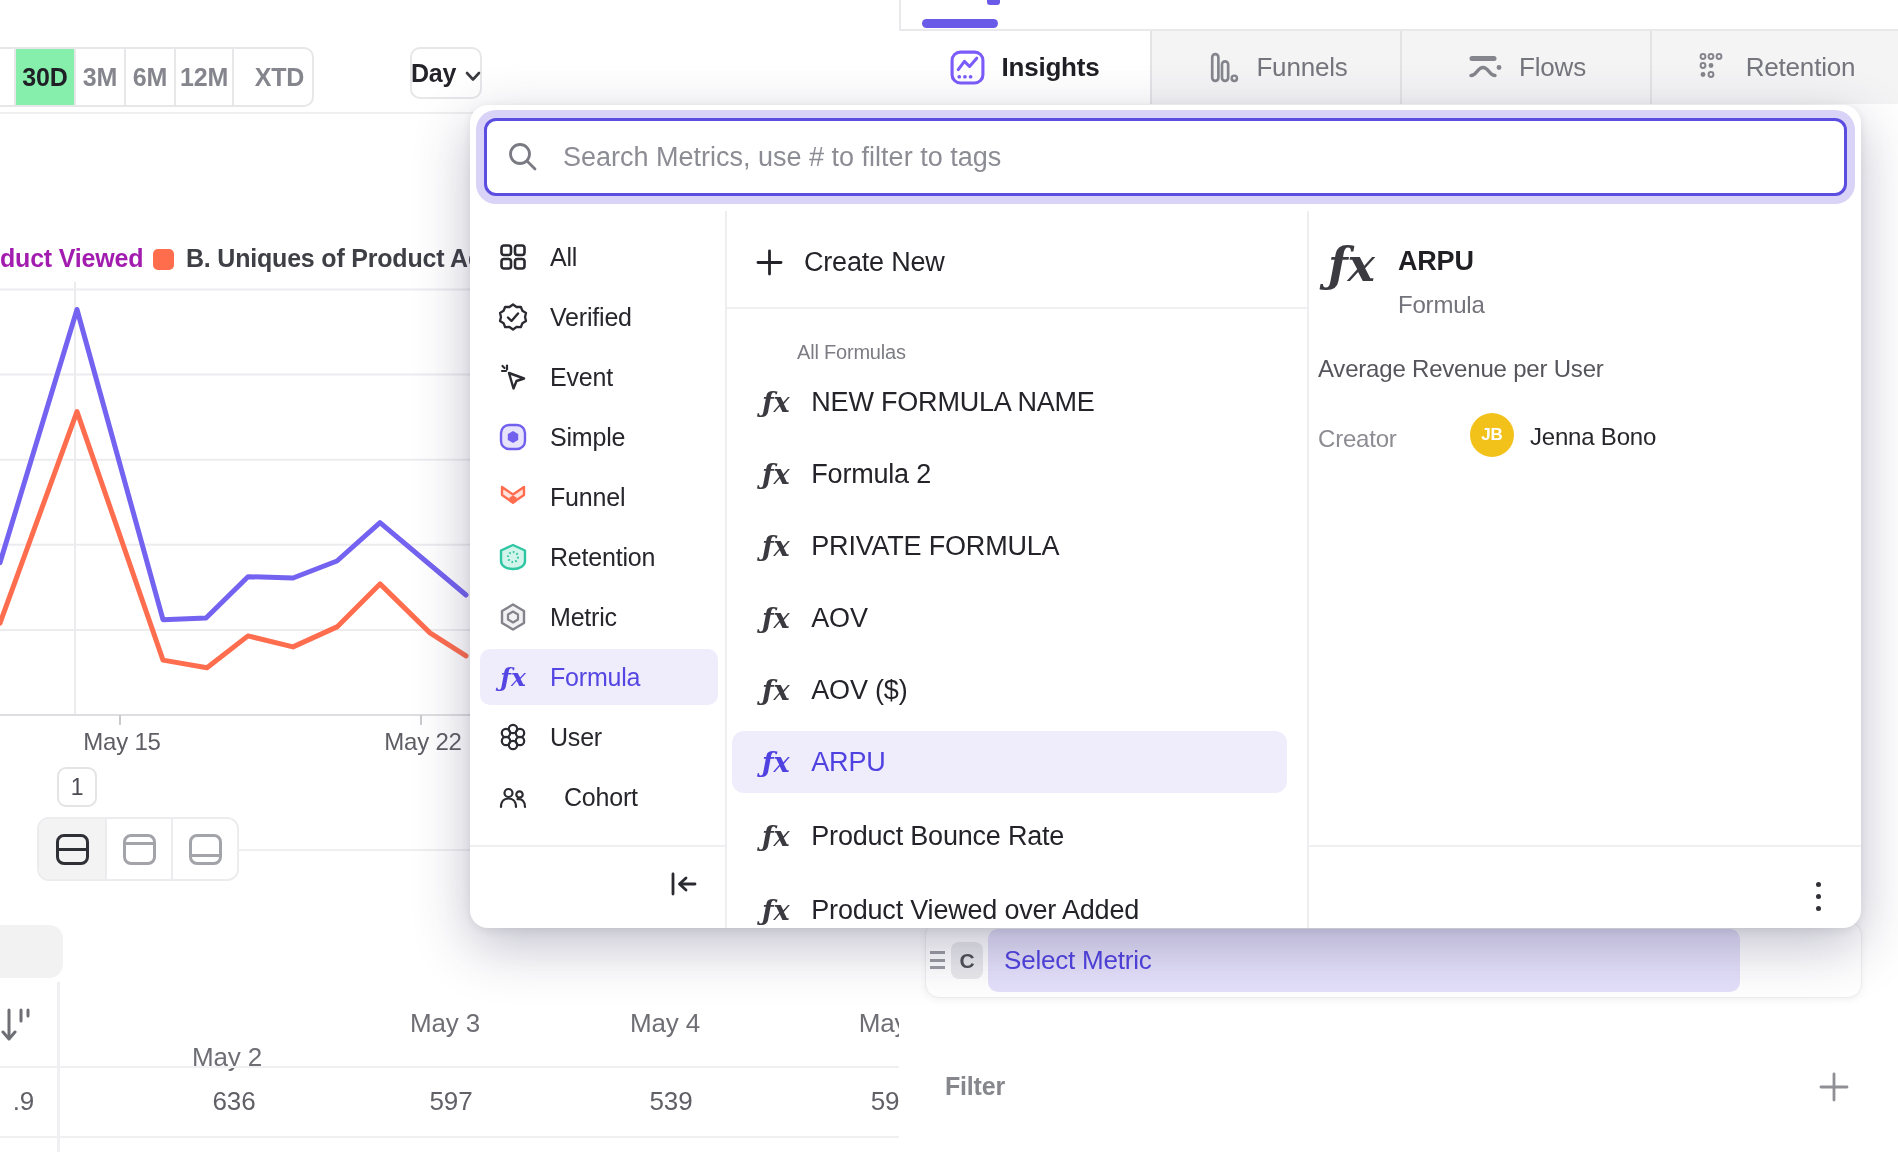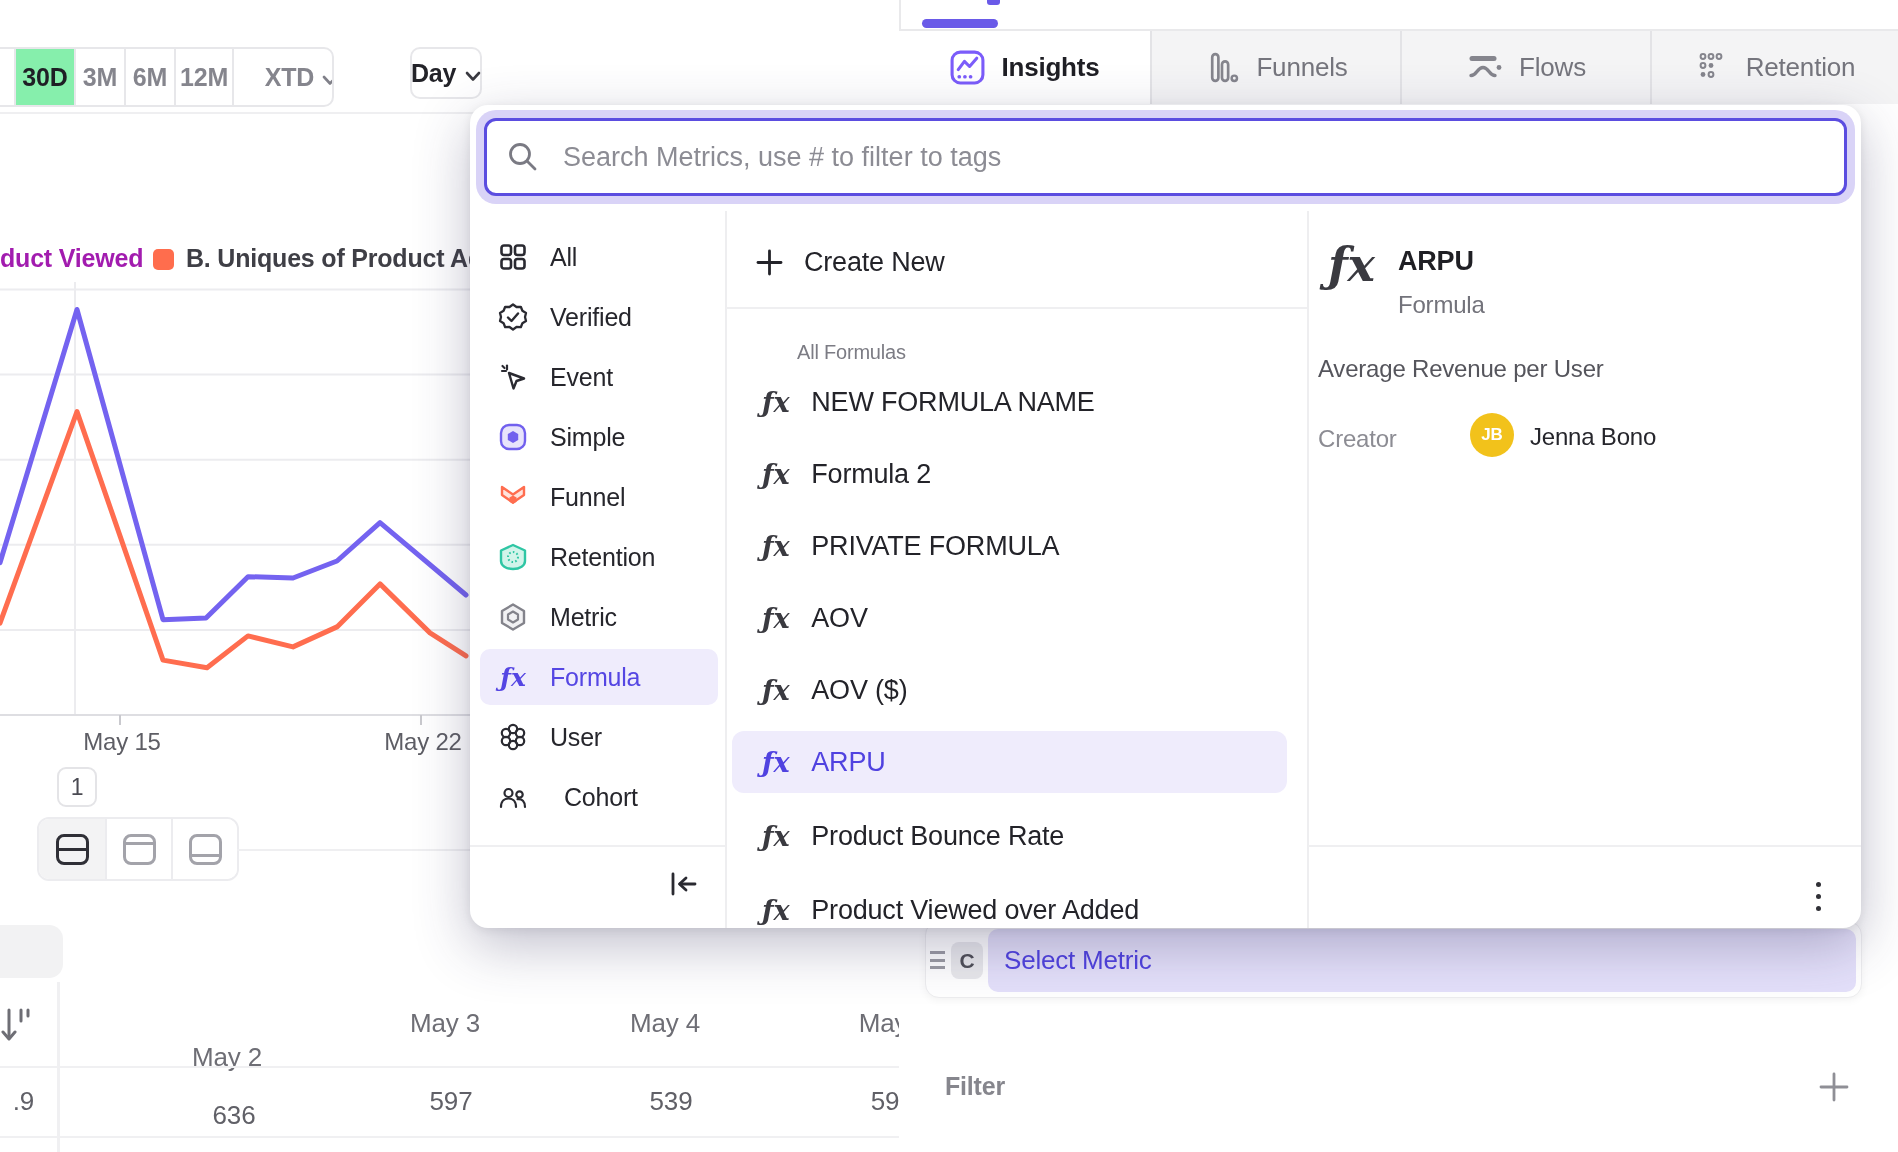--- a/index.html
+++ b/index.html
@@ -10,21 +10,21 @@
   .nowrap { white-space:nowrap; }
 
   
   .left-pane { position:absolute; left:0; top:0; width:899px; height:1152px; overflow:hidden; background:#fff; }
   .toolbar-divider { position:absolute; left:0; top:112px; width:899px; height:2px; background:#EFEFF1; }
 
   .range-group { position:absolute; left:-30px; top:47px; height:60px; display:flex; border:2px solid #E7E7EA; border-radius:10px; background:#fff; overflow:hidden; }
   .range-seg { display:flex; align-items:center; justify-content:center; font-size:25px; font-weight:600; color:#85858D; border-left:2px solid #E7E7EA; padding:0 2px; cursor:pointer; }
   .range-seg:first-child { border-left:none; }
   .range-seg.partial { width:42px; }
-  .range-seg.w60 { width:60px; } .range-seg.w50 { width:50px; } .range-seg.w58 { width:58px; } .range-seg.w76 { width:100px;padding-left:39px; }
+  .range-seg.w60 { width:60px; } .range-seg.w50 { width:50px; } .range-seg.w58 { width:58px; } .range-seg.w76 { width:80px;padding-left:39px; }
   .range-seg.active { background:#86efac; color:#1F1F25; font-weight:700; }
   .range-seg .chev { margin-left:8px; }
 
   .day-btn { position:absolute; left:410px; top:47px; width:72px; height:52px; border:2px solid #E7E7EA; border-radius:10px; background:#fff; display:flex; align-items:center; justify-content:center; gap:9px; font-size:25px; font-weight:600; color:#232329; cursor:pointer; }
 
   .legend-a { position:absolute; left:0px; top:244px; font-size:25px; font-weight:600; color:#a21caf; }
   .legend-swatch { position:absolute; left:153px; top:249px; width:21px; height:21px; border-radius:5px; }
   .legend-b { position:absolute; left:186px; top:244px; font-size:25px; font-weight:600; color:#3F3F46; white-space:nowrap; }
 
   .chart-svg { position:absolute; left:0; top:280px; }
@@ -62,21 +62,21 @@
   .tab-bar { position:absolute; left:0; top:31px; width:999px; height:73px; background:#F4F4F5; display:flex; }
   .tab { display:flex; align-items:center; justify-content:center; gap:15px; font-size:26px; font-weight:500; color:#75757D; border-left:2px solid #E3E3E6; cursor:pointer; }
   .tab:first-child { border-left:none; }
   .tab.active { background:#fff; color:#1F1F25; font-weight:600; }
   .tab.w251 { width:251px; } .tab.w250 { width:250px; } .tab.w248 { width:248px; }
 
   .select-card { position:absolute; left:26px; top:921px; width:937px; height:77px; background:#fff; border:1px solid #EDEDEF; border-radius:14px; box-shadow:0 2px 8px rgba(0,0,0,0.05); }
   .drag-handle { position:absolute; left:4px; top:29px; width:15px; height:19px; cursor:grab; }
   .drag-handle span { display:block; width:15px; height:3px; background:#9B9BA3; margin-bottom:4.5px; }
   .clause-badge { position:absolute; left:25px; top:20px; width:32px; height:37px; background:#E9E9EC; border-radius:8px; display:flex; align-items:center; justify-content:center; font-size:21px; font-weight:700; color:#4F4F57; }
-  .select-metric-box { position:absolute; left:62px; top:7px; width:868px; height:63px; background:#E4E0FA; border-radius:10px; display:flex; align-items:center; padding-left:16px; font-size:26px; font-weight:500; color:#5042E0; cursor:pointer; }
+  .select-metric-box { position:absolute; left:62px; top:7px; width:752px; height:63px; background:#E4E0FA; border-radius:10px; display:flex; align-items:center; padding-left:16px; font-size:26px; font-weight:500; color:#5042E0; cursor:pointer; }
 
   .filter-label { position:absolute; left:46px; top:1072px; font-size:25px; font-weight:600; color:#86868D; }
   .filter-plus { position:absolute; left:918px; top:1070px; cursor:pointer; }
 
   
   .dropdown { position:absolute; left:470px; top:105px; width:1391px; height:823px; background:#fff; border-radius:18px; box-shadow:0 18px 55px rgba(50,45,90,0.30), 0 2px 10px rgba(0,0,0,0.08); z-index:30; }
   .search-wrap { position:absolute; left:14px; top:13px; width:1363px; height:78px; }
   .search-input { width:100%; height:100%; border:3px solid #5B4DE0; border-radius:12px; box-shadow:0 0 0 8px #D9D3F7; outline:none; font-family:inherit; font-size:27px; color:#2A2A30; padding:0 20px 0 76px; background:#fff; }
   .search-input::placeholder { color:#8C8C94; }
   .search-icon { position:absolute; left:22px; top:22px; pointer-events:none; }
@@ -189,21 +189,21 @@
       <polyline points="2,28 8,35 14,28" fill="none" stroke="#6E6E75" stroke-width="3" stroke-linecap="round" stroke-linejoin="round"></polyline>
       <line x1="20" y1="6" x2="20" y2="17" stroke="#6E6E75" stroke-width="3" stroke-linecap="round"></line>
       <line x1="27" y1="6" x2="27" y2="12" stroke="#6E6E75" stroke-width="3" stroke-linecap="round"></line>
     </svg>
     <div class="tbl-head" style="left:127px;margin-top:34px;">May 2</div>
     <div class="tbl-head" style="left:345px;">May 3</div>
     <div class="tbl-head" style="left:565px;">May 4</div>
     <div class="tbl-head" style="left:783px;">May</div>
     <div class="tbl-hdiv" style="top:1066px;"></div>
     <div class="tbl-val-frozen">.9</div>
-    <div class="tbl-val" style="left:134px;margin-top:14px;">636</div>
+    <div class="tbl-val" style="left:134px;">636</div>
     <div class="tbl-val" style="left:351px;">597</div>
     <div class="tbl-val" style="left:571px;">539</div>
     <div class="tbl-val" style="left:835px; width:100px;">59</div>
     <div class="tbl-hdiv" style="top:1136px;"></div>
     <div class="tbl-vdiv"></div>
   </div>
 
   <div class="right-pane">
     <div class="rp-vline"></div>
     <div class="tab-indicator" style="background: rgb(106, 90, 232);"></div>

